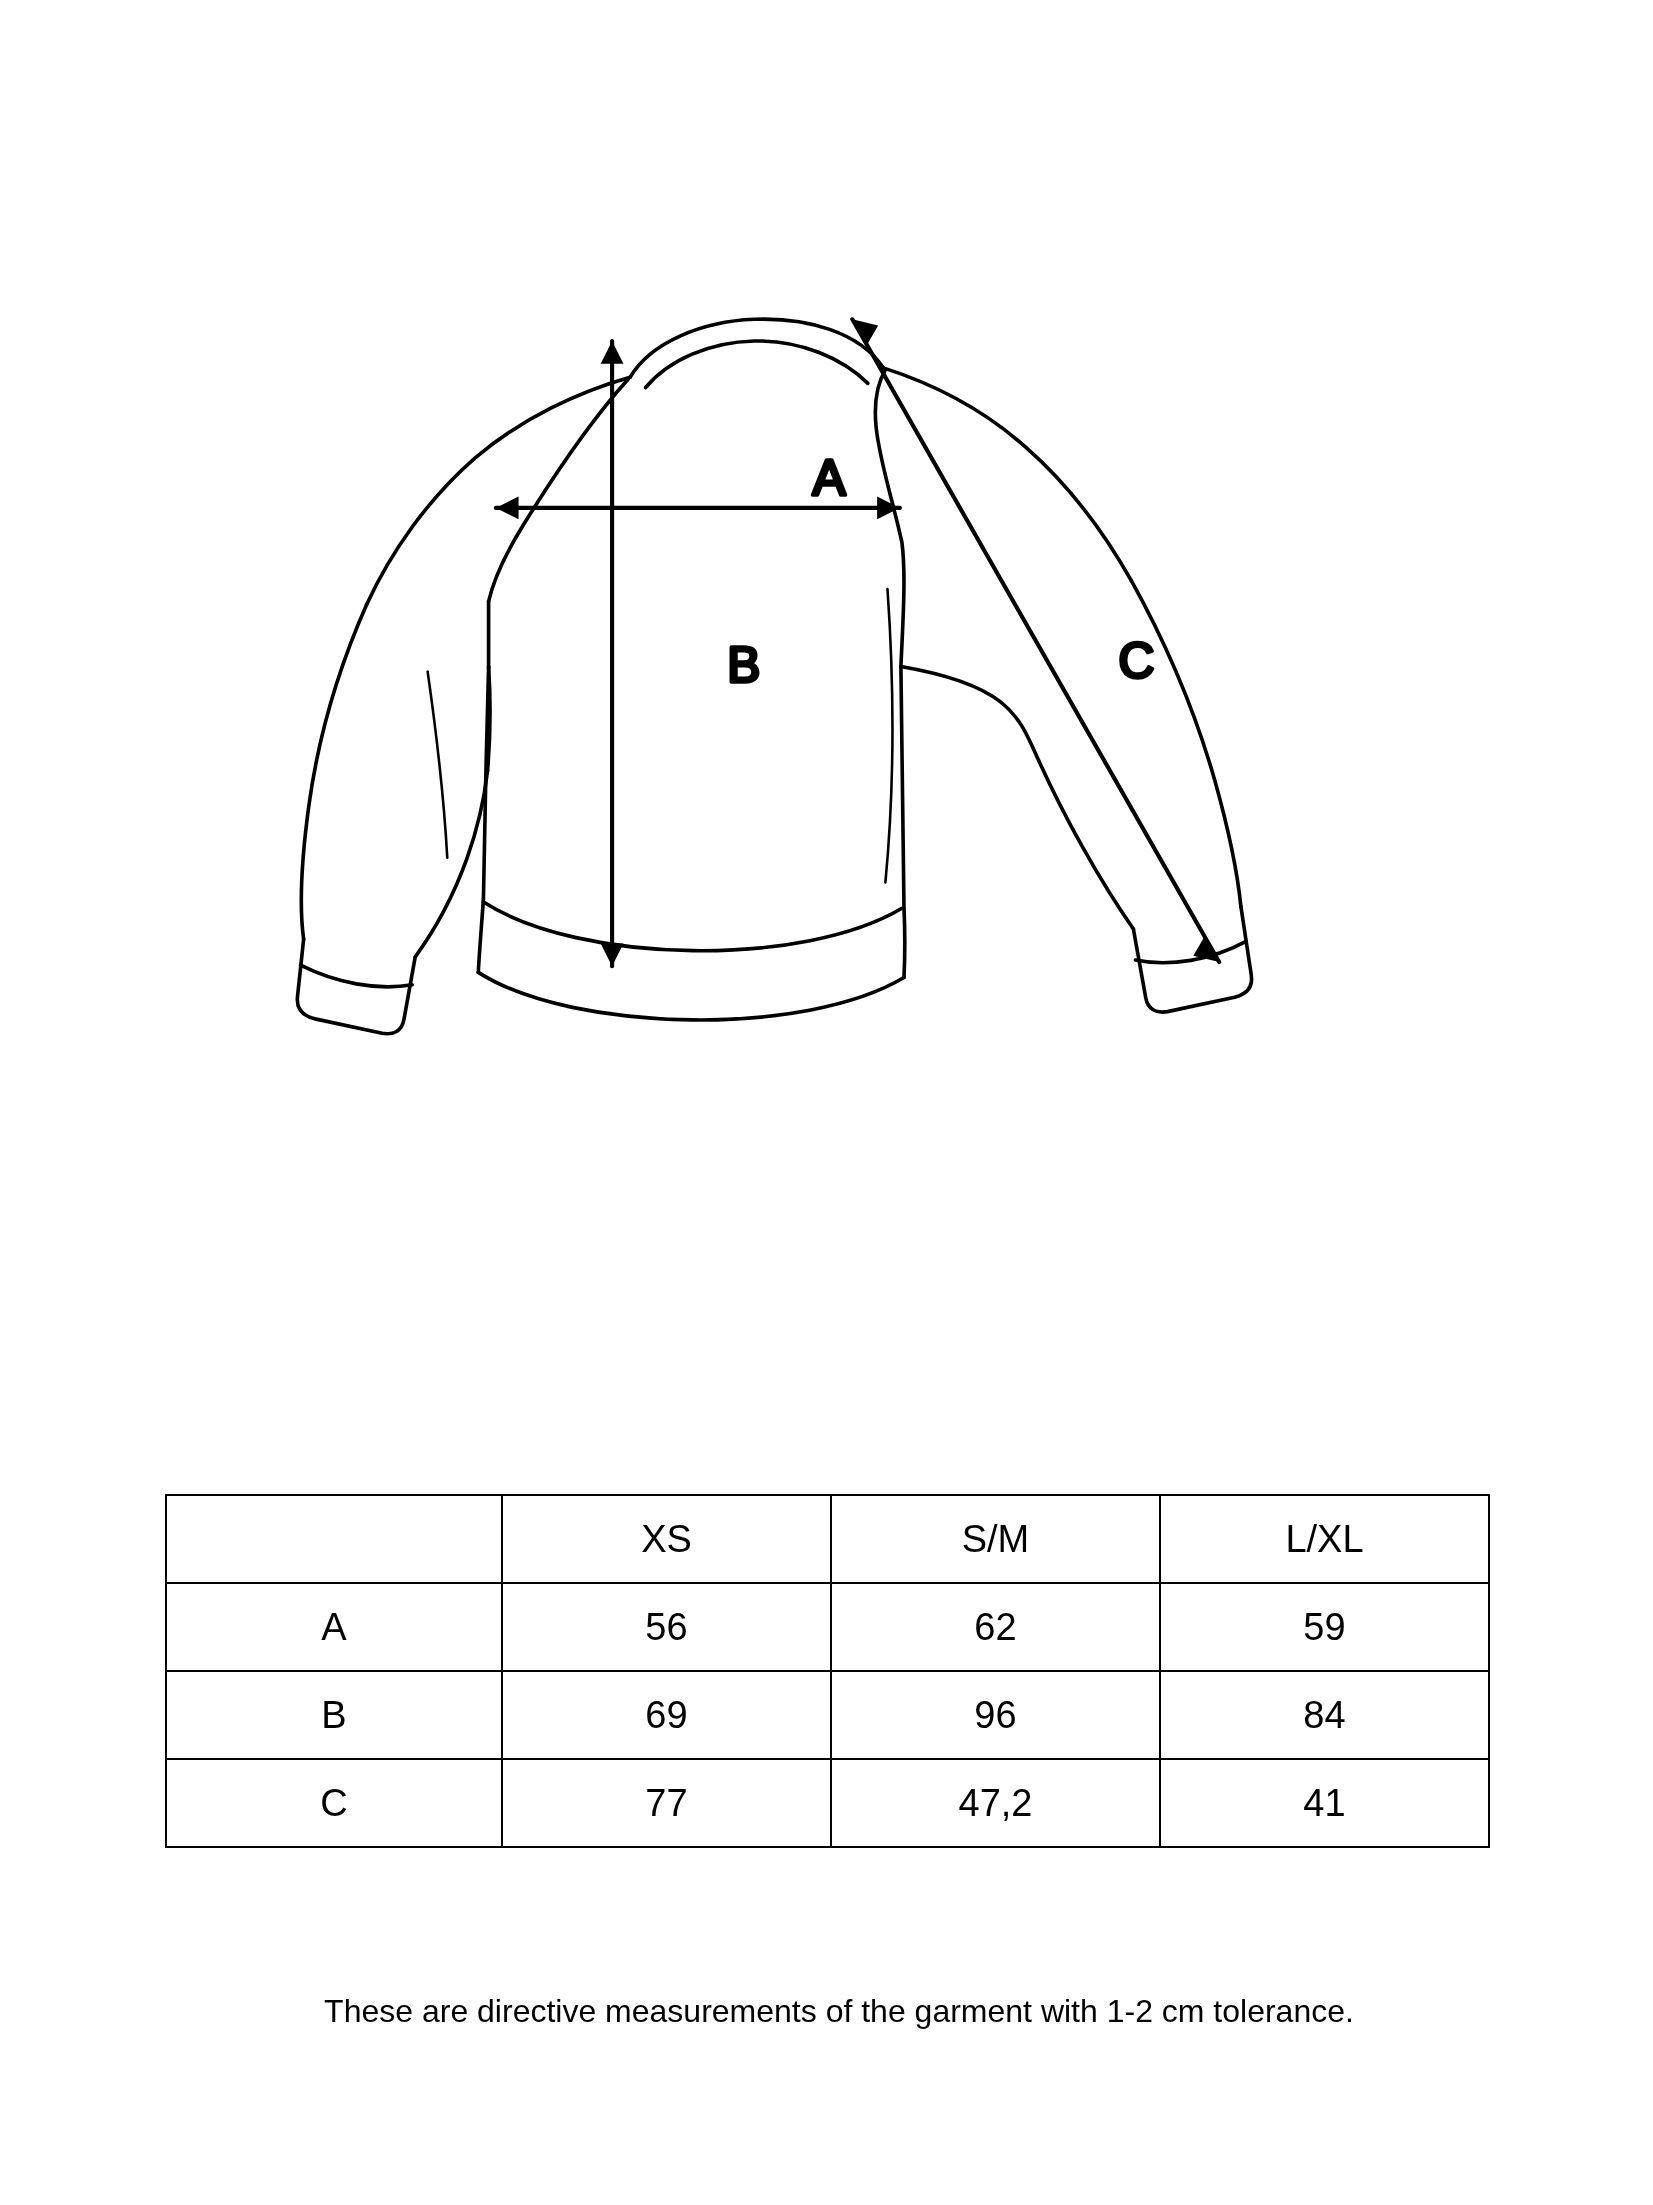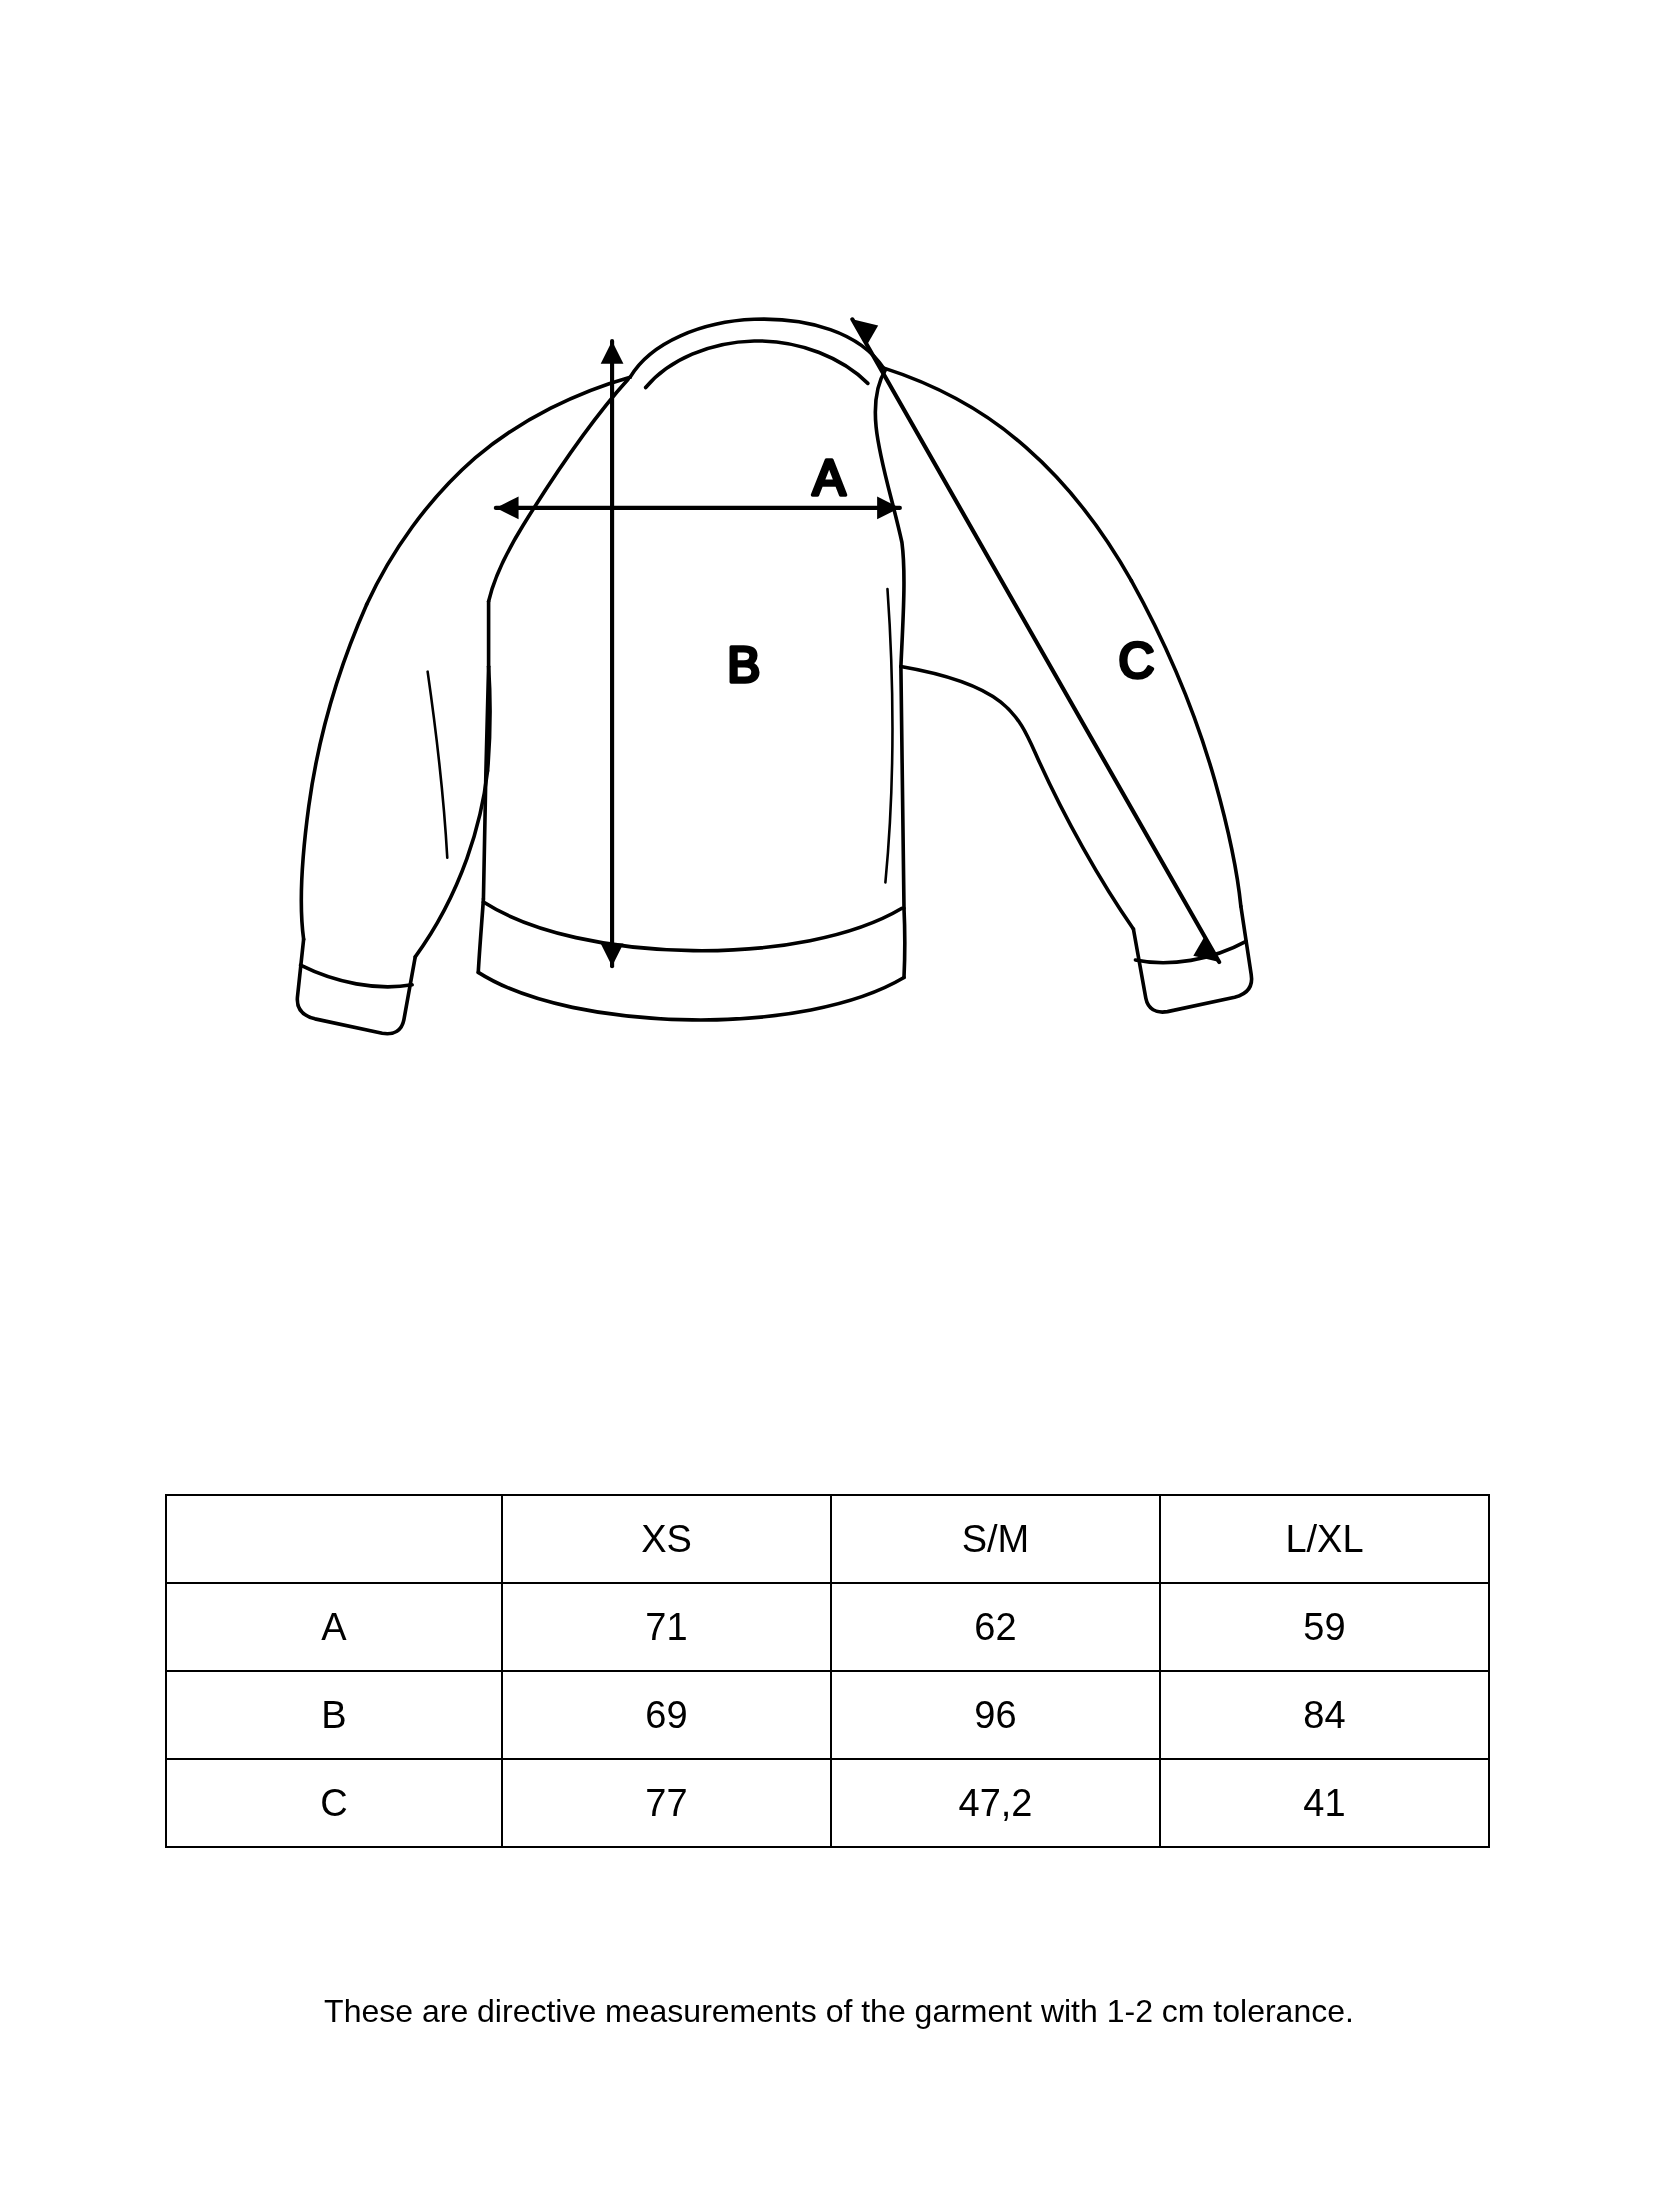--- a/index.html
+++ b/index.html
@@ -165,21 +165,21 @@
       <tr>
         <th class="corner-cell"></th>
         <th>XS</th>
         <th>S/M</th>
         <th>L/XL</th>
       </tr>
     </thead>
     <tbody>
       <tr>
         <td>A</td>
-        <td>71</td>
+        <td>56</td>
         <td>62</td>
         <td>59</td>
       </tr>
       <tr>
         <td>B</td>
         <td>69</td>
         <td>96</td>
         <td>84</td>
       </tr>
       <tr>

